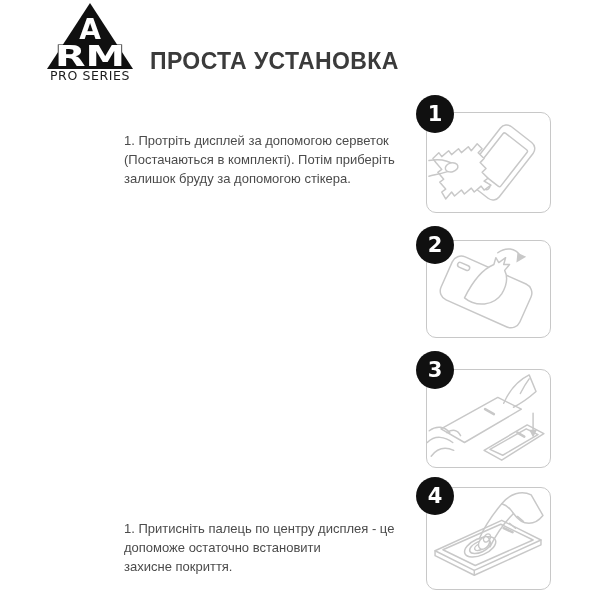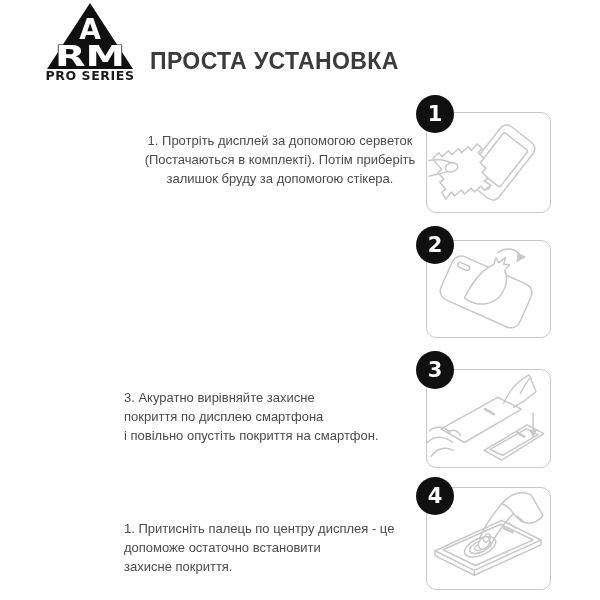--- a/index.html
+++ b/index.html
@@ -12,38 +12,38 @@
   }
   html,body{margin:0;padding:0;background:#fff;}
   .page{
     position:relative;width:600px;height:600px;background:var(--background);
     overflow:hidden;font-family:"Liberation Sans","DejaVu Sans",sans-serif;
   }
   
   .logo{position:absolute;left:45px;top:2px;width:90px;}
   .logo-sub{
     position:absolute;left:45px;top:68px;width:90px;text-align:center;
-    font-size:12.5px;font-weight:bold;letter-spacing:0.6px;color:#1b1b1b;
+    font-size:12.5px;font-weight:normal;letter-spacing:0.6px;color:#1b1b1b;
     font-family:"DejaVu Sans","Liberation Sans",sans-serif;white-space:nowrap;
   }
   .logo-letter{
     fill:#ffffff;stroke:var(--badge-bg);stroke-width:1.2;paint-order:stroke;
     font-family:"DejaVu Sans","Liberation Sans",sans-serif;font-weight:bold;
   }
   
   .title{
     position:absolute;left:150px;top:33px;font-size:23px;font-weight:700;
     letter-spacing:0.4px;color:var(--title-text);white-space:nowrap;
   }
   
   .step-text{
     position:absolute;left:124px;width:312px;font-size:13px;line-height:19px;
     color:var(--body-text);white-space:pre-line;font-weight:500;
   }
-  .step-text.s1{top:131px;text-align:center;}
+  .step-text.s1{top:131px;}
   .step-text.s2{top:281px;}
   .step-text.s3{top:388px;}
   .step-text.s4{top:519px;}
   
   .figure{
     position:absolute;left:426px;width:125px;background:#fff;
     border:1.5px solid var(--line-art);border-radius:10px;box-sizing:border-box;
   }
   .figure.f1{top:112px;height:101px;}
   .figure.f2{top:240px;height:98px;}
@@ -79,23 +79,20 @@
       <text class="logo-letter" x="45" y="64" font-size="29" text-anchor="middle" textLength="70" lengthAdjust="spacingAndGlyphs">RM</text>
     </svg>
   </div>
   <div class="logo-sub">PRO SERIES</div>
 
   <h1 class="title">ПРОСТА УСТАНОВКА</h1>
 
   <div class="step-text s1">1. Протріть дисплей за допомогою серветок
 (Постачаються в комплекті). Потім приберіть
 залишок бруду за допомогою стікера.</div>
-  <div class="step-text s3">3. Акуратно вирівняйте захисне
-покриття по дисплею смартфона
-і повільно опустіть покриття на смартфон.</div>
   <div class="step-text s4">1. Притисніть палець по центру дисплея - це
 допоможе остаточно встановити
 захисне покриття.</div>
 
   <div class="badge b1">1</div>
   <div class="badge b2">2</div>
   <div class="badge b3">3</div>
   <div class="badge b4">4</div>
 
   <div class="figure f1">

